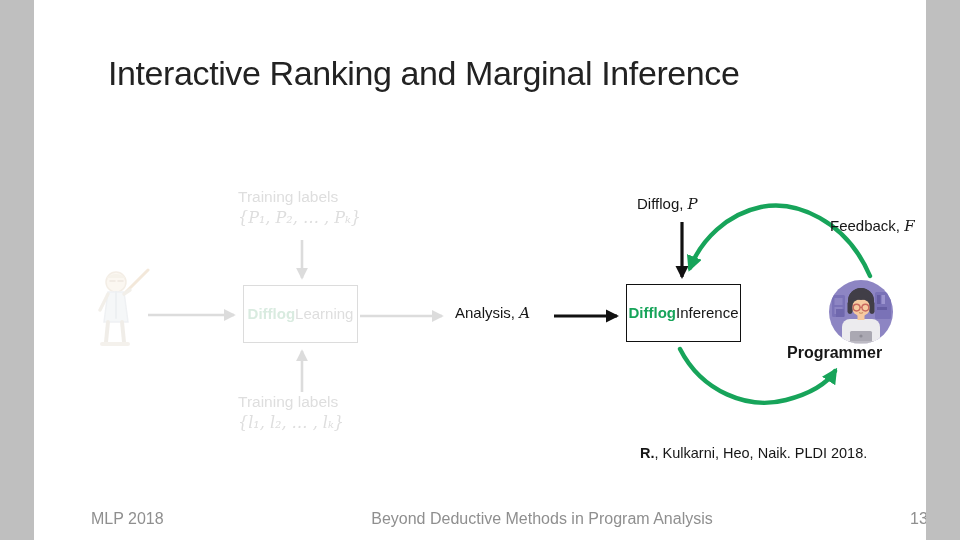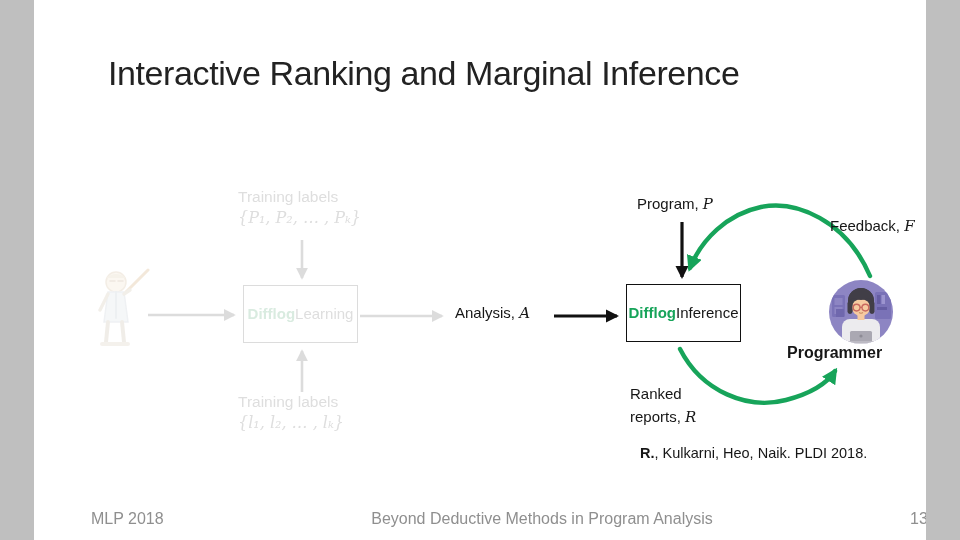--- a/index.html
+++ b/index.html
@@ -112,33 +112,29 @@
       <line x1="34" y1="26" x2="34" y2="52" stroke="#dfe4e9" stroke-width="2"></line>
       <path d="M26 28 L18 44" stroke="#e8e2d8" stroke-width="3.4"></path>
       <path d="M42 28 L48 24" stroke="#e8e2d8" stroke-width="3.4"></path>
       <path d="M26 56 L24 76 M40 56 L42 76" stroke="#e5e0d7" stroke-width="4"></path>
       <rect x="18" y="76" width="30" height="4" rx="2" fill="#ece7de"></rect>
     </g>
   </svg>
 
   <div class="abs blabel analysis-label"><span>Analysis, </span><span class="math">A</span></div>
 
-  <div class="abs blabel program-label"><span>Program, </span><span class="math">P</span></div>
+  <div class="abs blabel program-label"><span>Difflog, </span><span class="math">P</span></div>
 
   <div class="abs blabel feedback-label"><span>Feedback, </span><span class="math">F</span></div>
 
   <div class="abs box inference-box">
     <div class="l1">Difflog</div>
     <div class="l2">Inference</div>
   </div>
 
-  <div class="abs blabel ranked-label">
-    <div>Ranked</div>
-    <div><span>reports, </span><span class="math">R</span></div>
-  </div>
 
   <svg class="abs" style="left:794px;top:279px" width="66" height="66" viewBox="0 0 66 66">
     <defs>
         <clipPath id="avClip">
           <circle cx="33" cy="33" r="32"></circle>
         </clipPath>
       </defs>
     <circle cx="33" cy="33" r="32" fill="#8d85c3"></circle>
     <g clip-path="url(#avClip)">
       <rect x="4" y="16" width="13" height="22" rx="1.5" fill="#7a72b7"></rect>

